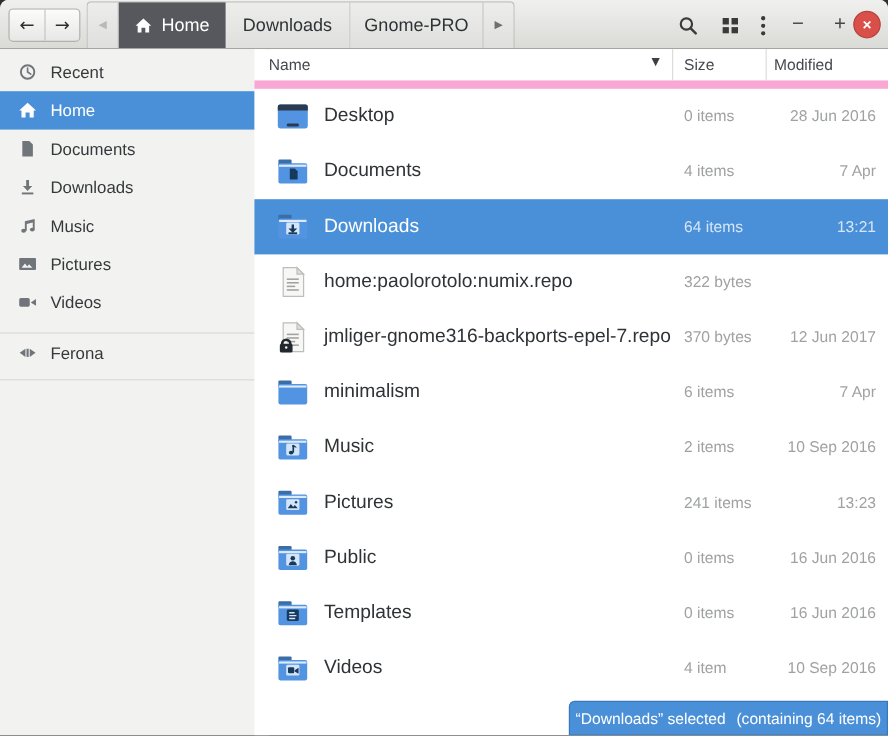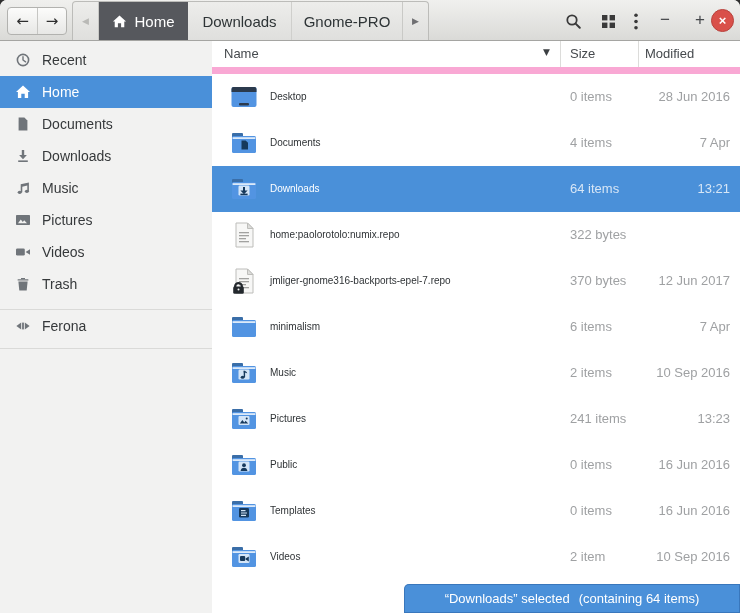--- a/index.html
+++ b/index.html
@@ -55,28 +55,28 @@
   .list-header{position:relative;height:26px;border-bottom:7px solid #f9a8d4;
                font-size:13px;color:#45494d;}
   .col-name{position:absolute;left:12px;top:5px;cursor:pointer;}
   .sort-arrow{position:absolute;left:331px;top:6px;font:9px "DejaVu Sans",sans-serif;color:#3c4043;}
   .vsep{position:absolute;top:0;bottom:0;width:1px;background:#dcdcda;}
   .s1{left:348px}.s2{left:426px}
   .col-size{position:absolute;left:358px;top:5px;cursor:pointer;}
   .col-mod{position:absolute;left:433px;top:5px;cursor:pointer;}
   .row{position:relative;height:46px;cursor:pointer;}
   .ficon{position:absolute;left:16px;top:7px;width:32px;height:32px;}
-  .fname{position:absolute;left:58px;top:0;line-height:46px;font-size:10px;color:#2f3336;white-space:nowrap;}
+  .fname{position:absolute;left:58px;top:0;line-height:46px;font-size:16px;color:#2f3336;white-space:nowrap;}
   .fsize{position:absolute;left:358px;top:0;line-height:46px;font-size:13px;color:#9fa1a3;}
   .fmod{position:absolute;right:10px;top:0;line-height:46px;font-size:13px;color:#9fa1a3;}
   .row.selected{background:#4a90d9;}
   .row.selected .fname{color:#fff;}
   .row.selected .fsize,.row.selected .fmod{color:#d7e6f6;}
   
-  .statusbar{position:absolute;right:0;bottom:0;width:336px;height:29px;background:#4a90d9;
+  .statusbar{position:absolute;right:0;bottom:0;width:266px;height:29px;background:#4a90d9;
              border-top-left-radius:5px;box-shadow:inset 0 0 0 1px rgba(25,75,135,.35);
              display:flex;align-items:center;justify-content:center;gap:9px;
              color:#fff;font-size:13px;white-space:nowrap;}
   .defs-svg{position:absolute;width:0;height:0;overflow:hidden;}
 </style>
 </head>
 <body>
 
 <div class="window">
 
@@ -179,26 +179,20 @@
           <use href="#s-image"></use>
         </svg>
       <span>Pictures</span>
     </div>
     <div class="side-item">
       <svg viewBox="0 0 16 16">
           <use href="#s-video"></use>
         </svg>
       <span>Videos</span>
     </div>
-    <div class="side-item">
-      <svg viewBox="0 0 16 16">
-          <use href="#s-trash"></use>
-        </svg>
-      <span>Trash</span>
-    </div>
     <div class="side-sep sep1"></div>
     <div class="side-item">
       <svg viewBox="0 0 16 16">
           <use href="#s-drive"></use>
         </svg>
       <span>Ferona</span>
     </div>
     <div class="side-sep sep2"></div>
   </div>
 
@@ -290,21 +284,21 @@
           </svg>
         <span class="fname">Templates</span>
         <span class="fsize">0 items</span>
         <span class="fmod">16 Jun 2016</span>
       </div>
       <div class="row">
         <svg class="ficon" viewBox="0 0 32 32">
             <use href="#i-folder-videos"></use>
           </svg>
         <span class="fname">Videos</span>
-        <span class="fsize">2 item</span>
+        <span class="fsize">4 item</span>
         <span class="fmod">10 Sep 2016</span>
       </div>
     </div>
   </div>
 
   <div class="statusbar">
     <span>“Downloads” selected</span>
     <span>(containing 64 items)</span>
   </div>
 

